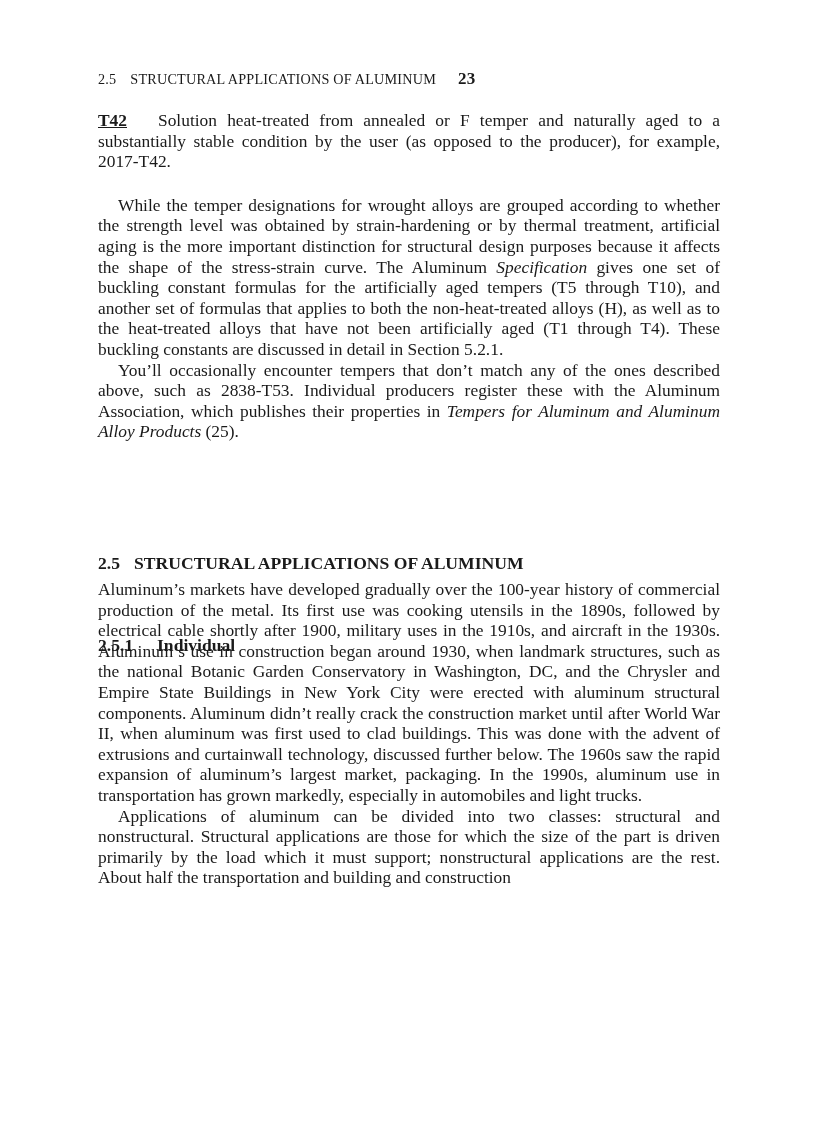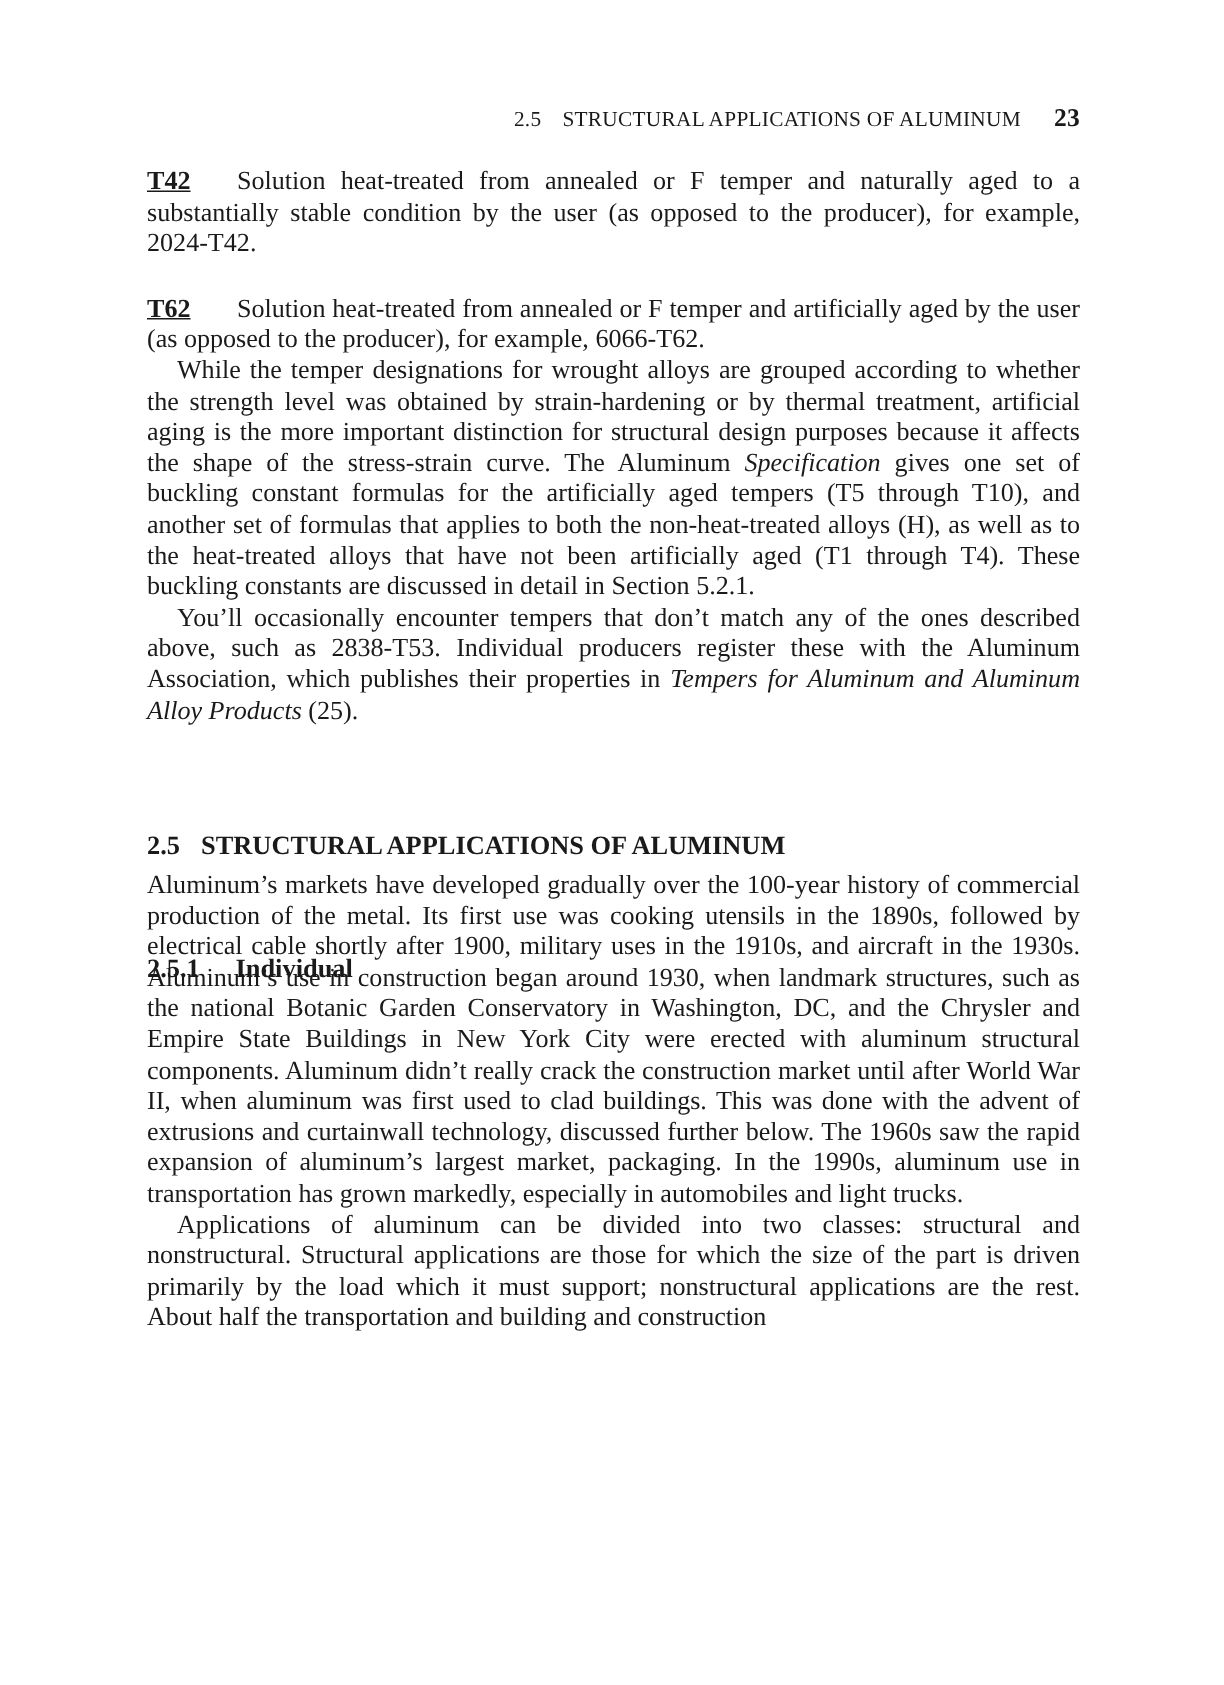--- a/index.html
+++ b/index.html
@@ -4,21 +4,21 @@
 <style>
   html, body { margin: 0; padding: 0; background: #ffffff; }
   body {
     width: 816px; height: 1123px; position: relative; overflow: hidden;
     font-family: "Liberation Serif", "DejaVu Serif", serif;
     color: #1a1a1a;
   }
   .page { position: absolute; left: 98px; top: 0; width: 622px; }
   .running-head {
     position: absolute; top: 70px; left: 0; width: 622px;
-    font-size: 14.2px; letter-spacing: 0.2px; text-align: right;
+    font-size: 14.2px; letter-spacing: 0.2px; 
     line-height: 18px;
   }
   .running-head .rh-num { margin-right: 14px; }
   .running-head .rh-title { margin-right: 22px; }
   .running-head .rh-page { font-weight: bold; font-size: 17px; }
   .body-text {
     position: absolute; left: 0; width: 622px;
     font-size: 17.4px; line-height: 20.6px;
     text-align: justify; hyphens: manual;
   }
@@ -36,23 +36,22 @@
 </head>
 <body>
 
 <div class="page">
 
   <div class="running-head">
     <span class="rh-num">2.5</span><span class="rh-title">STRUCTURAL APPLICATIONS OF ALUMINUM</span><span class="rh-page">23</span>
   </div>
 
   <div class="body-text" style="top:110px;">
-    <p><span class="def-term">T42</span><span>Solution heat-treated from annealed or F temper and naturally aged to a substantially stable condition by the user (as opposed to the producer), for example, 2024-T42.</span></p>
+    <p><span class="def-term">T42</span><span>Solution heat-treated from annealed or F temper and naturally aged to a substantially stable condition by the user (as opposed to the producer), for example, 2017-T42.</span></p>
     <div class="gap"></div>
-    <p><span class="def-term">T62</span><span>Solution heat-treated from annealed or F temper and artificially aged by the user (as opposed to the producer), for example, 6066-T62.</span></p>
     <p class="indent"><span>While the temper designations for wrought alloys are grouped according to whether the strength level was obtained by strain-hardening or by thermal treatment, artificial aging is the more important distinction for structural de­sign purposes because it affects the shape of the stress-strain curve. The Alu­minum </span><em>Specification</em><span> gives one set of buckling constant formulas for the ar­tificially aged tempers (T5 through T10), and another set of formulas that applies to both the non-heat-treated alloys (H), as well as to the heat-treated alloys that have not been artificially aged (T1 through T4). These buckling constants are discussed in detail in Section 5.2.1.</span></p>
     <p class="indent"><span>You’ll occasionally encounter tempers that don’t match any of the ones described above, such as 2838-T53. Individual producers register these with the Aluminum Association, which publishes their properties in </span><em>Tempers for Aluminum and Aluminum Alloy Products</em><span> (25).</span></p>
   </div>
 
   <div class="sec-head" style="top:552px;">
     <span class="num" style="width:36px;">2.5</span><span>STRUCTURAL APPLICATIONS OF ALUMINUM</span>
   </div>
 
   <div class="sec-head" style="top:586px;">
     <span class="num" style="width:59px;margin-top:48px;">2.5.1</span><span>Individual</span>

